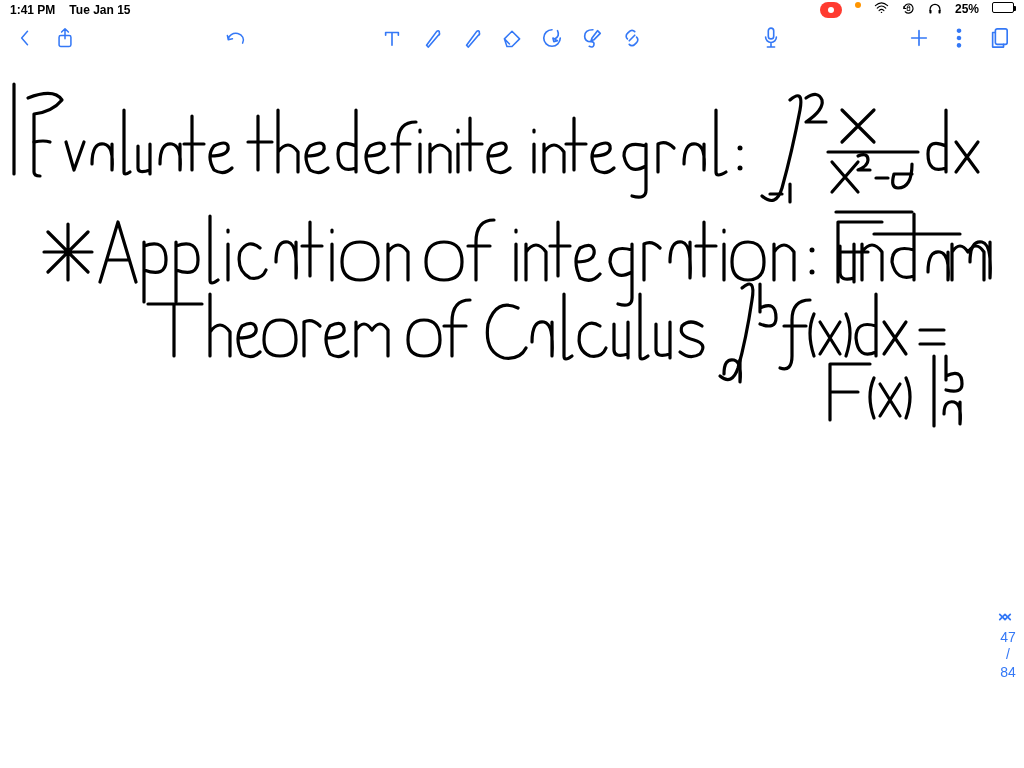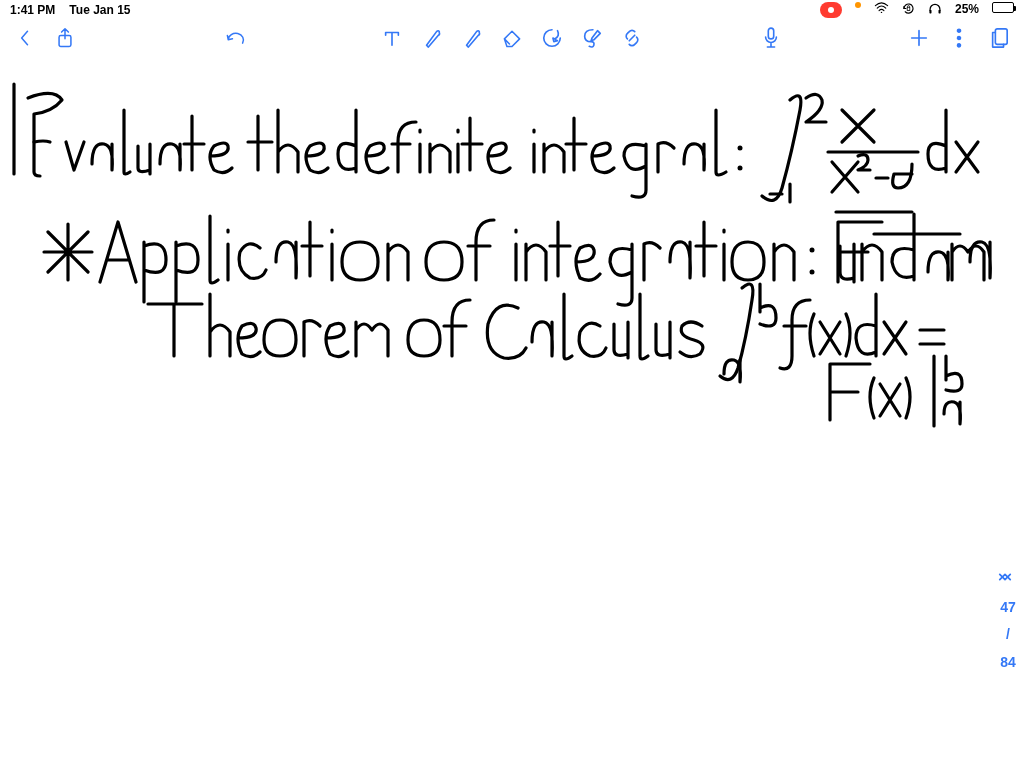--- a/index.html
+++ b/index.html
@@ -15,21 +15,21 @@
   .battery-fill { height: 100%; width: 25%; background: #000; border-radius: 1px 0 0 1px; }
   .toolbar { height: 36px; display: flex; align-items: center; padding: 0 14px; position: relative; }
   .tb-left { display: flex; align-items: center; gap: 18px; }
   .tb-center { position: absolute; left: 50%; transform: translateX(-50%); display: flex; align-items: center; gap: 18px; }
   .tb-mic { position: absolute; left: 760px; }
   .tb-right { margin-left: auto; display: flex; align-items: center; gap: 18px; }
   .icon { width: 22px; height: 22px; display: flex; align-items: center; justify-content: center; color: #3478f6; cursor: pointer; }
   .icon svg { stroke: currentColor; fill: none; stroke-width: 1.8; stroke-linecap: round; stroke-linejoin: round; }
   .canvas { position: relative; width: 1024px; height: 712px; background: #fff; }
   .canvas svg { position: absolute; inset: 0; }
-  .page-nav { position: absolute; right: 6px; bottom: 70px; display: flex; flex-direction: column; align-items: center; gap: 12px; color: #3478f6; font-size: 14px; font-weight: 700; }
+  .page-nav { position: absolute; right: 6px; bottom: 70px; display: flex; flex-direction: column; align-items: center; gap: 2px; color: #3478f6; font-size: 14px; font-weight: 400; }
   .page-nav .chev { cursor: pointer; width: 20px; height: 16px; display:flex; align-items:center; justify-content:center; }
   .page-nav .num { line-height: 1.1; }
   .ink { stroke: #000; stroke-width: 3.2; fill: none; stroke-linecap: round; stroke-linejoin: round; }
 </style>
 </head>
 <body>
 
 <div class="status-bar">
   <div class="status-left">
     <span>1:41 PM</span>

